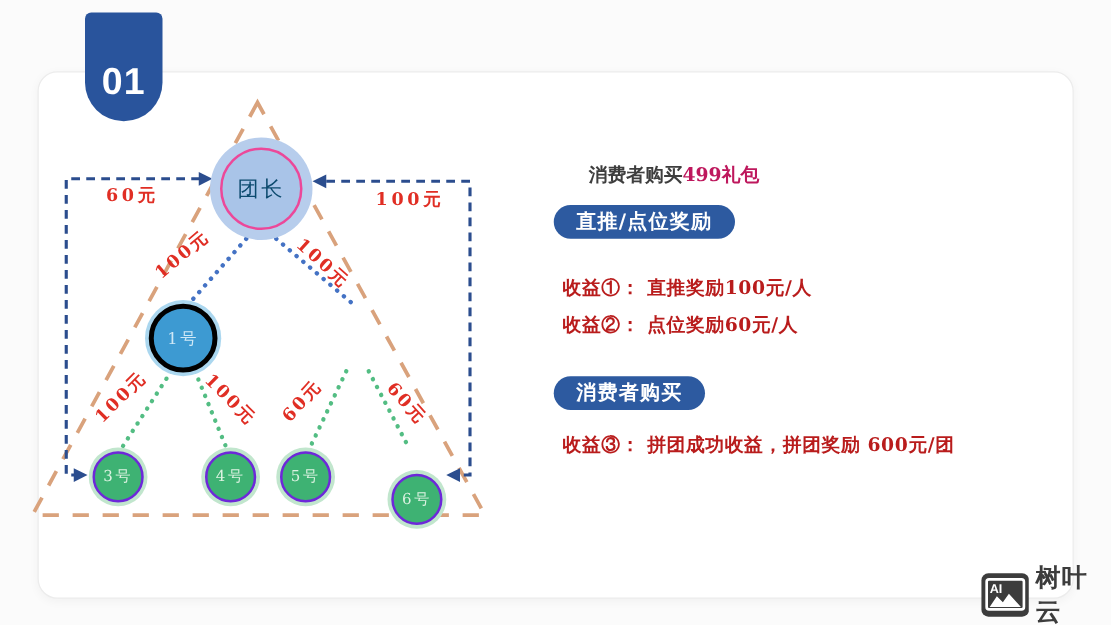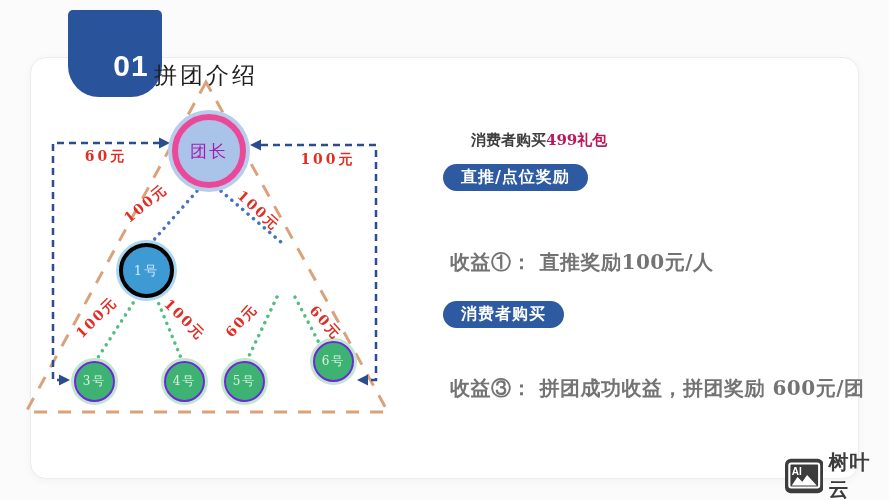--- a/index.html
+++ b/index.html
@@ -4,81 +4,80 @@
 <style>
   html,body{margin:0;padding:0;background:#fbfbfb;}
   #stage{position:relative;width:889px;height:500px;background:#fbfbfb;overflow:hidden;
          font-family:"DejaVu Serif","Liberation Serif",serif;}
   
   .card{position:absolute;left:30px;top:57px;width:827px;height:420px;background:#ffffff;
         border:1px solid #ececec;border-radius:16px;box-shadow:0 2px 8px rgba(0,0,0,0.04);}
   
   .badge{position:absolute;left:68px;top:10px;width:62px;height:87px;background:#29549c;
          border-radius:5px 5px 31px 31px;display:flex;align-items:flex-end;justify-content:center;
-         font-family:"Liberation Sans",sans-serif;padding-left:32px;}
+         font-family:"Liberation Sans",sans-serif;}
   .badge span{color:#ffffff;font-size:30px;font-weight:bold;margin-bottom:14px;letter-spacing:1px;}
   .title{position:absolute;left:154px;top:60px;font-size:23px;color:#1f1f1f;letter-spacing:3px;}
   
   svg.lines{position:absolute;left:0;top:0;}
   
   .node{position:absolute;border-radius:50%;display:flex;align-items:center;justify-content:center;}
   .node .core{border-radius:50%;display:flex;align-items:center;justify-content:center;
               white-space:nowrap;letter-spacing:2px;}
   .leader{width:82px;height:82px;background:#b7cdec;}
-  .leader .core{width:62px;height:62px;background:#a9c4e8;border:6px solid #ec4899;
-                color:#a21caf;font-size:17px;font-family:Liberation Mono, monospace;}
+  .leader .core{width:62px;height:62px;background:#a9c4e8;border:2px solid #ec4899;
+                color:#0c4a6e;font-size:17px;font-family:Liberation Mono, monospace;}
   .mid{width:61px;height:61px;background:#abd7ef;}
   .mid .core{width:47px;height:47px;background:#3d9ad2;border:4px solid #000000;
              color:#cfe8f6;font-size:13px;}
   .leaf{width:47px;height:47px;background:#c1e6cd;}
   .leaf .core{width:37px;height:37px;background:#3eb273;border:2px solid #6d28d9;
               color:#dcf2e1;font-size:12px;}
   .pos-leader{left:168px;top:110px;}
   .pos-m1{left:116px;top:240px;}  .pos-m2{left:256px;top:240px;}
   .pos-m3{left:71px;top:358px;}   .pos-m4{left:161px;top:358px;}
-  .pos-m5{left:221px;top:358px;}  .pos-m6{left:310px;top:338px;}
+  .pos-m5{left:221px;top:358px;}  .pos-m6{left:310px;top:376px;}
   
   .money{position:absolute;color:#e02e24;font-weight:bold;font-size:14px;letter-spacing:2px;
          white-space:nowrap;}
   .ml1{left:106px;top:157px;transform:translate(-50%,-50%);letter-spacing:3px;}
   .ml2{left:328px;top:160px;transform:translate(-50%,-50%);letter-spacing:3px;}
   .ml3{left:146px;top:204px;transform:translate(-50%,-50%) rotate(-40deg);}
   .ml4{left:258px;top:211px;transform:translate(-50%,-50%) rotate(42deg);}
   .ml5{left:97px;top:318px;transform:translate(-50%,-50%) rotate(-45deg);}
   .ml6{left:184px;top:320px;transform:translate(-50%,-50%) rotate(45deg);}
   .ml7{left:242px;top:321px;transform:translate(-50%,-50%) rotate(-48deg);}
   .ml8{left:325px;top:323px;transform:translate(-50%,-50%) rotate(48deg);}
   
   .consumer{position:absolute;left:450px;top:130px;white-space:nowrap;}
   .consumer .prefix{font-size:15px;font-weight:bold;color:#3e3e3e;margin-left:21px;}
   .consumer .hl{font-size:15px;font-weight:bold;color:#be185d;}
   .pill{position:absolute;height:27px;background:#2d5aa0;color:#ffffff;border-radius:14px;
         display:flex;align-items:center;justify-content:center;padding:0 18px;
         font-size:16px;font-weight:bold;letter-spacing:1px;white-space:nowrap;cursor:pointer;}
   .pill1{left:443px;top:164px;}
   .pill2{left:443px;top:301px;}
-  .income{position:absolute;left:450px;color:#737373;font-weight:bold;font-size:20px;
-          letter-spacing:0.5px;white-space:nowrap;margin-top:28px;}
+  .income{position:absolute;left:450px;color:#b91c1c;font-weight:bold;font-size:15px;
+          letter-spacing:0.5px;white-space:nowrap;}
   .inc1{top:221px;} .inc2{top:251px;} .inc3{top:347px;}
   
   .wm{position:absolute;left:785px;top:449px;display:flex;align-items:center;gap:5px;}
   .wm .brand{font-family:"Liberation Sans",sans-serif;font-weight:bold;font-size:20px;
              color:#3c3c3c;letter-spacing:1px;}
 </style>
 </head>
 <body>
 
 <div id="stage">
 
   <div class="card"></div>
 
   <div class="badge">
     <span>01</span>
   </div>
-  <div class="title">拼团介绍</div>
 
   <svg class="lines" width="889" height="500" viewBox="0 0 889 500">
 
     <path d="M 206 82 L 26 412 L 388 412 Z" fill="none" stroke="#d9a27c" stroke-width="3" stroke-dasharray="13 11"></path>
 
     <path d="M 160 143 L 53 143 L 53 380 L 60 380" fill="none" stroke="#2b4d8e" stroke-width="2.5" stroke-dasharray="7 5"></path>
     <polygon points="170,143 159,137.5 159,148.5" fill="#2b4d8e"></polygon>
     <polygon points="70,380 59,374.5 59,385.5" fill="#2b4d8e"></polygon>
 
     <path d="M 261 145 L 376 145 L 376 380 L 367 380" fill="none" stroke="#2b4d8e" stroke-width="2.5" stroke-dasharray="7 5"></path>
@@ -122,20 +121,21 @@
   <div class="money ml7">60元</div>
   <div class="money ml8">60元</div>
 
   <div class="consumer">
     <span class="prefix">消费者购买</span><span class="hl">499礼包</span>
   </div>
 
   <div class="pill pill1">直推/点位奖励</div>
 
   <div class="income inc1">收益①： 直推奖励100元/人</div>
+  <div class="income inc2">收益②： 点位奖励60元/人</div>
 
   <div class="pill pill2">消费者购买</div>
 
   <div class="income inc3">收益③： 拼团成功收益，拼团奖励 600元/团</div>
 
   <div class="wm">
     <svg width="40" height="36" viewBox="0 0 40 36">
       <rect x="0" y="0" width="40" height="36" rx="6" fill="#3c3c3c"></rect>
       <rect x="4.5" y="5" width="31" height="25" rx="2" fill="none" stroke="#ffffff" stroke-width="2.2"></rect>
       <text x="7" y="16.5" font-family="Liberation Sans, sans-serif" font-size="10.5" font-weight="bold" fill="#ffffff">AI</text>

